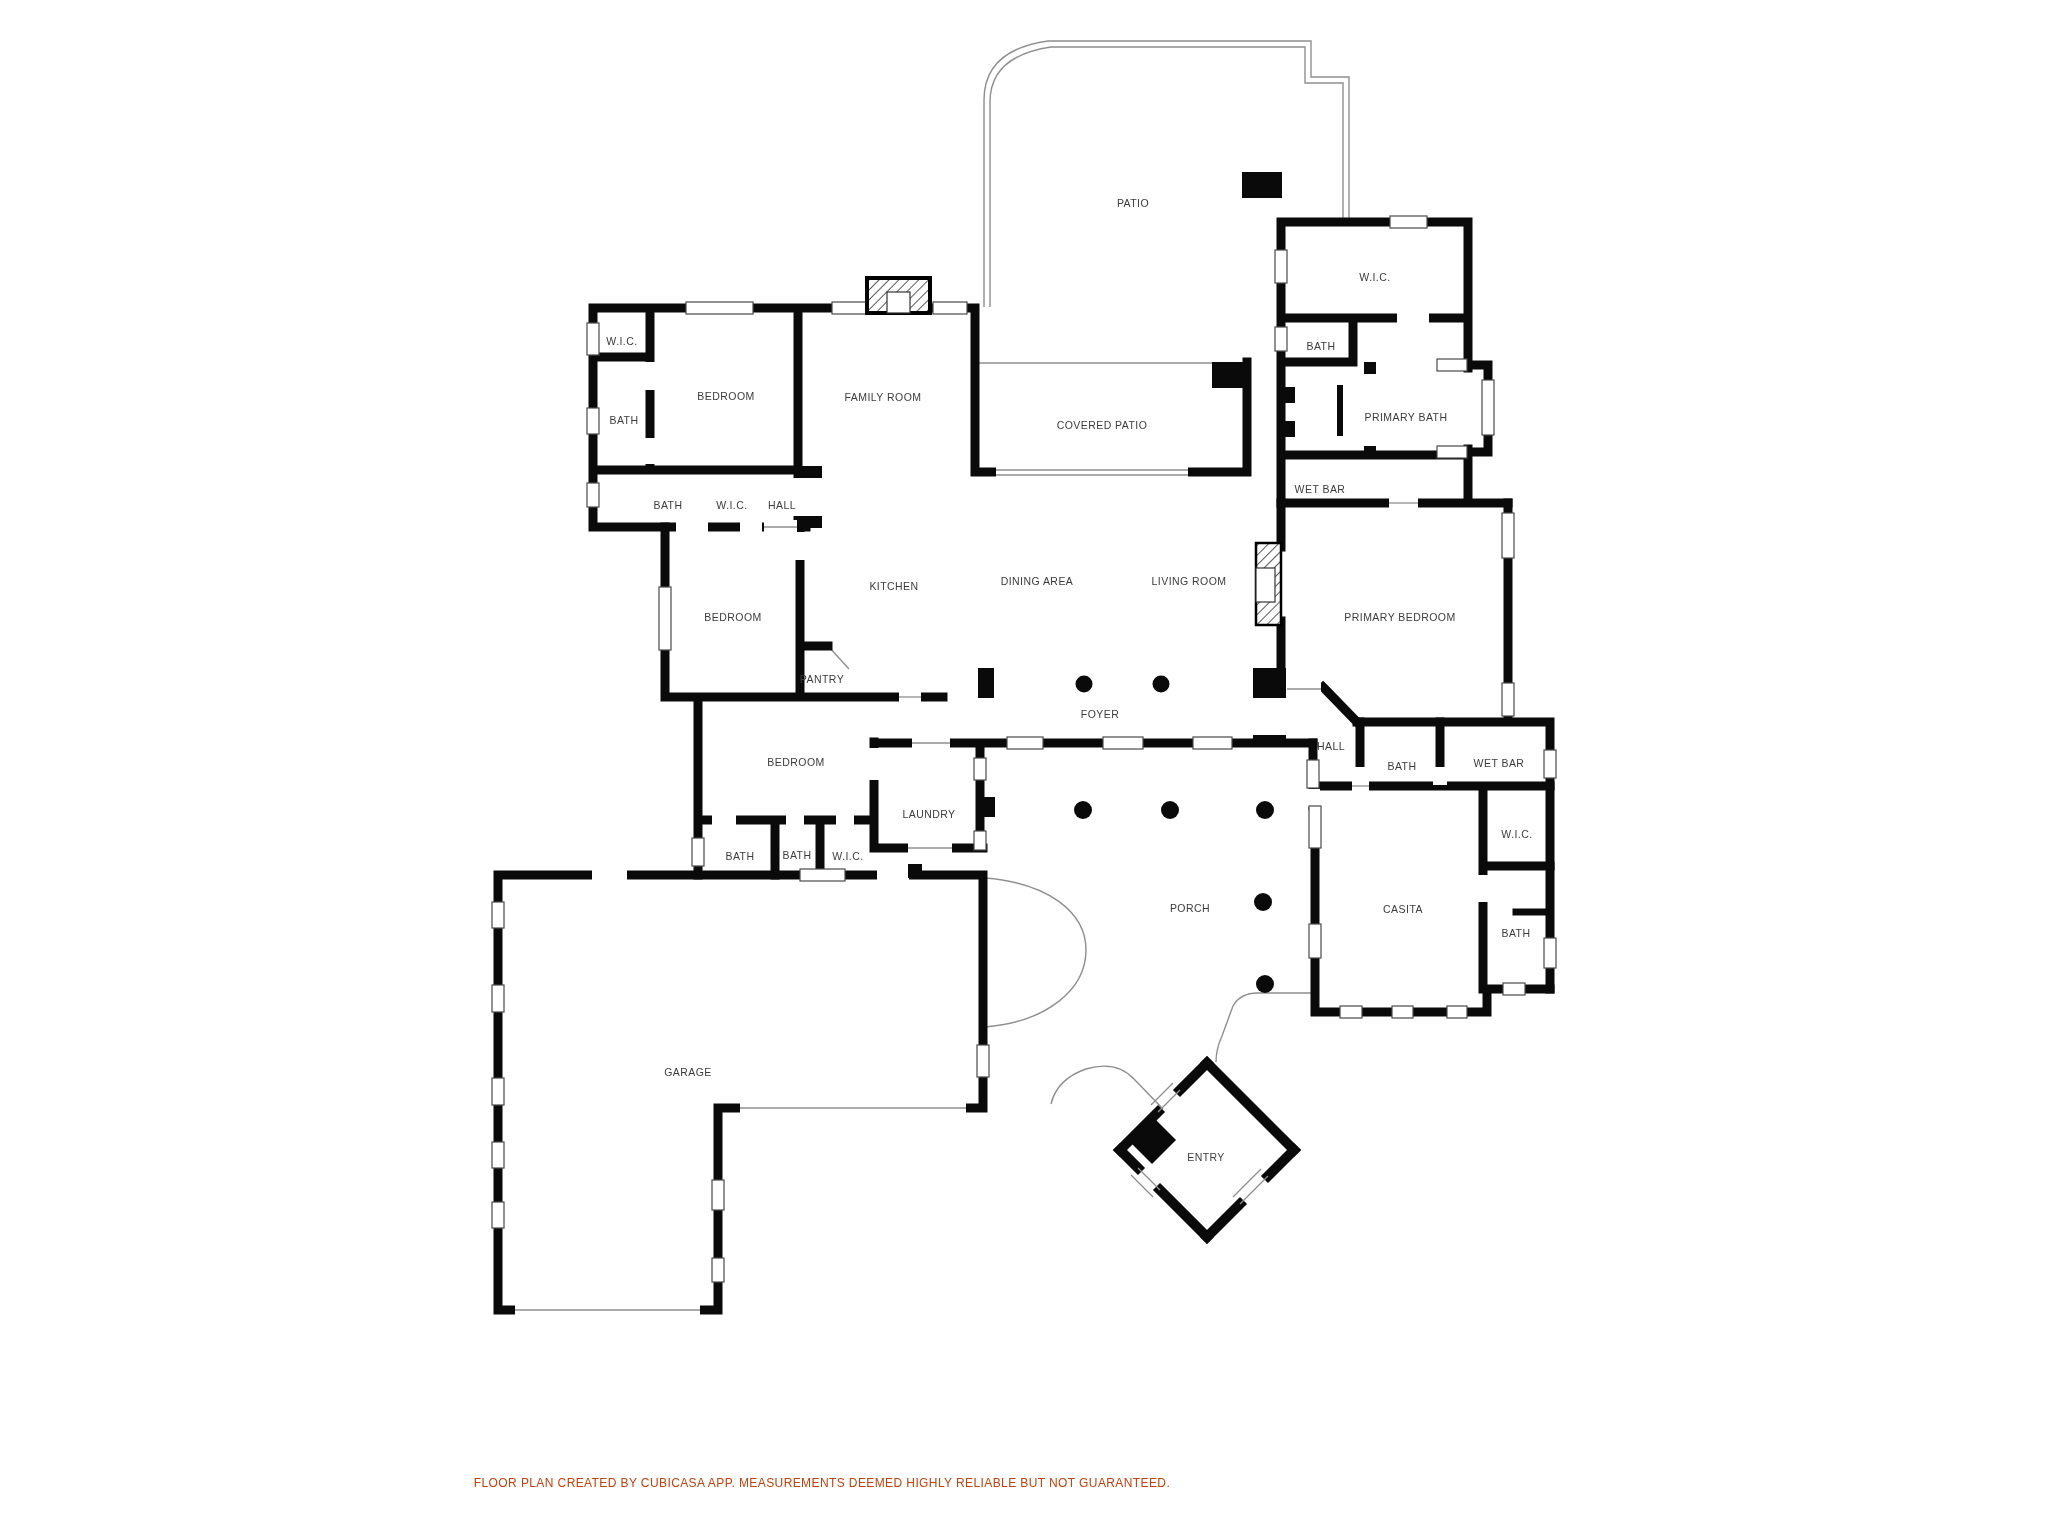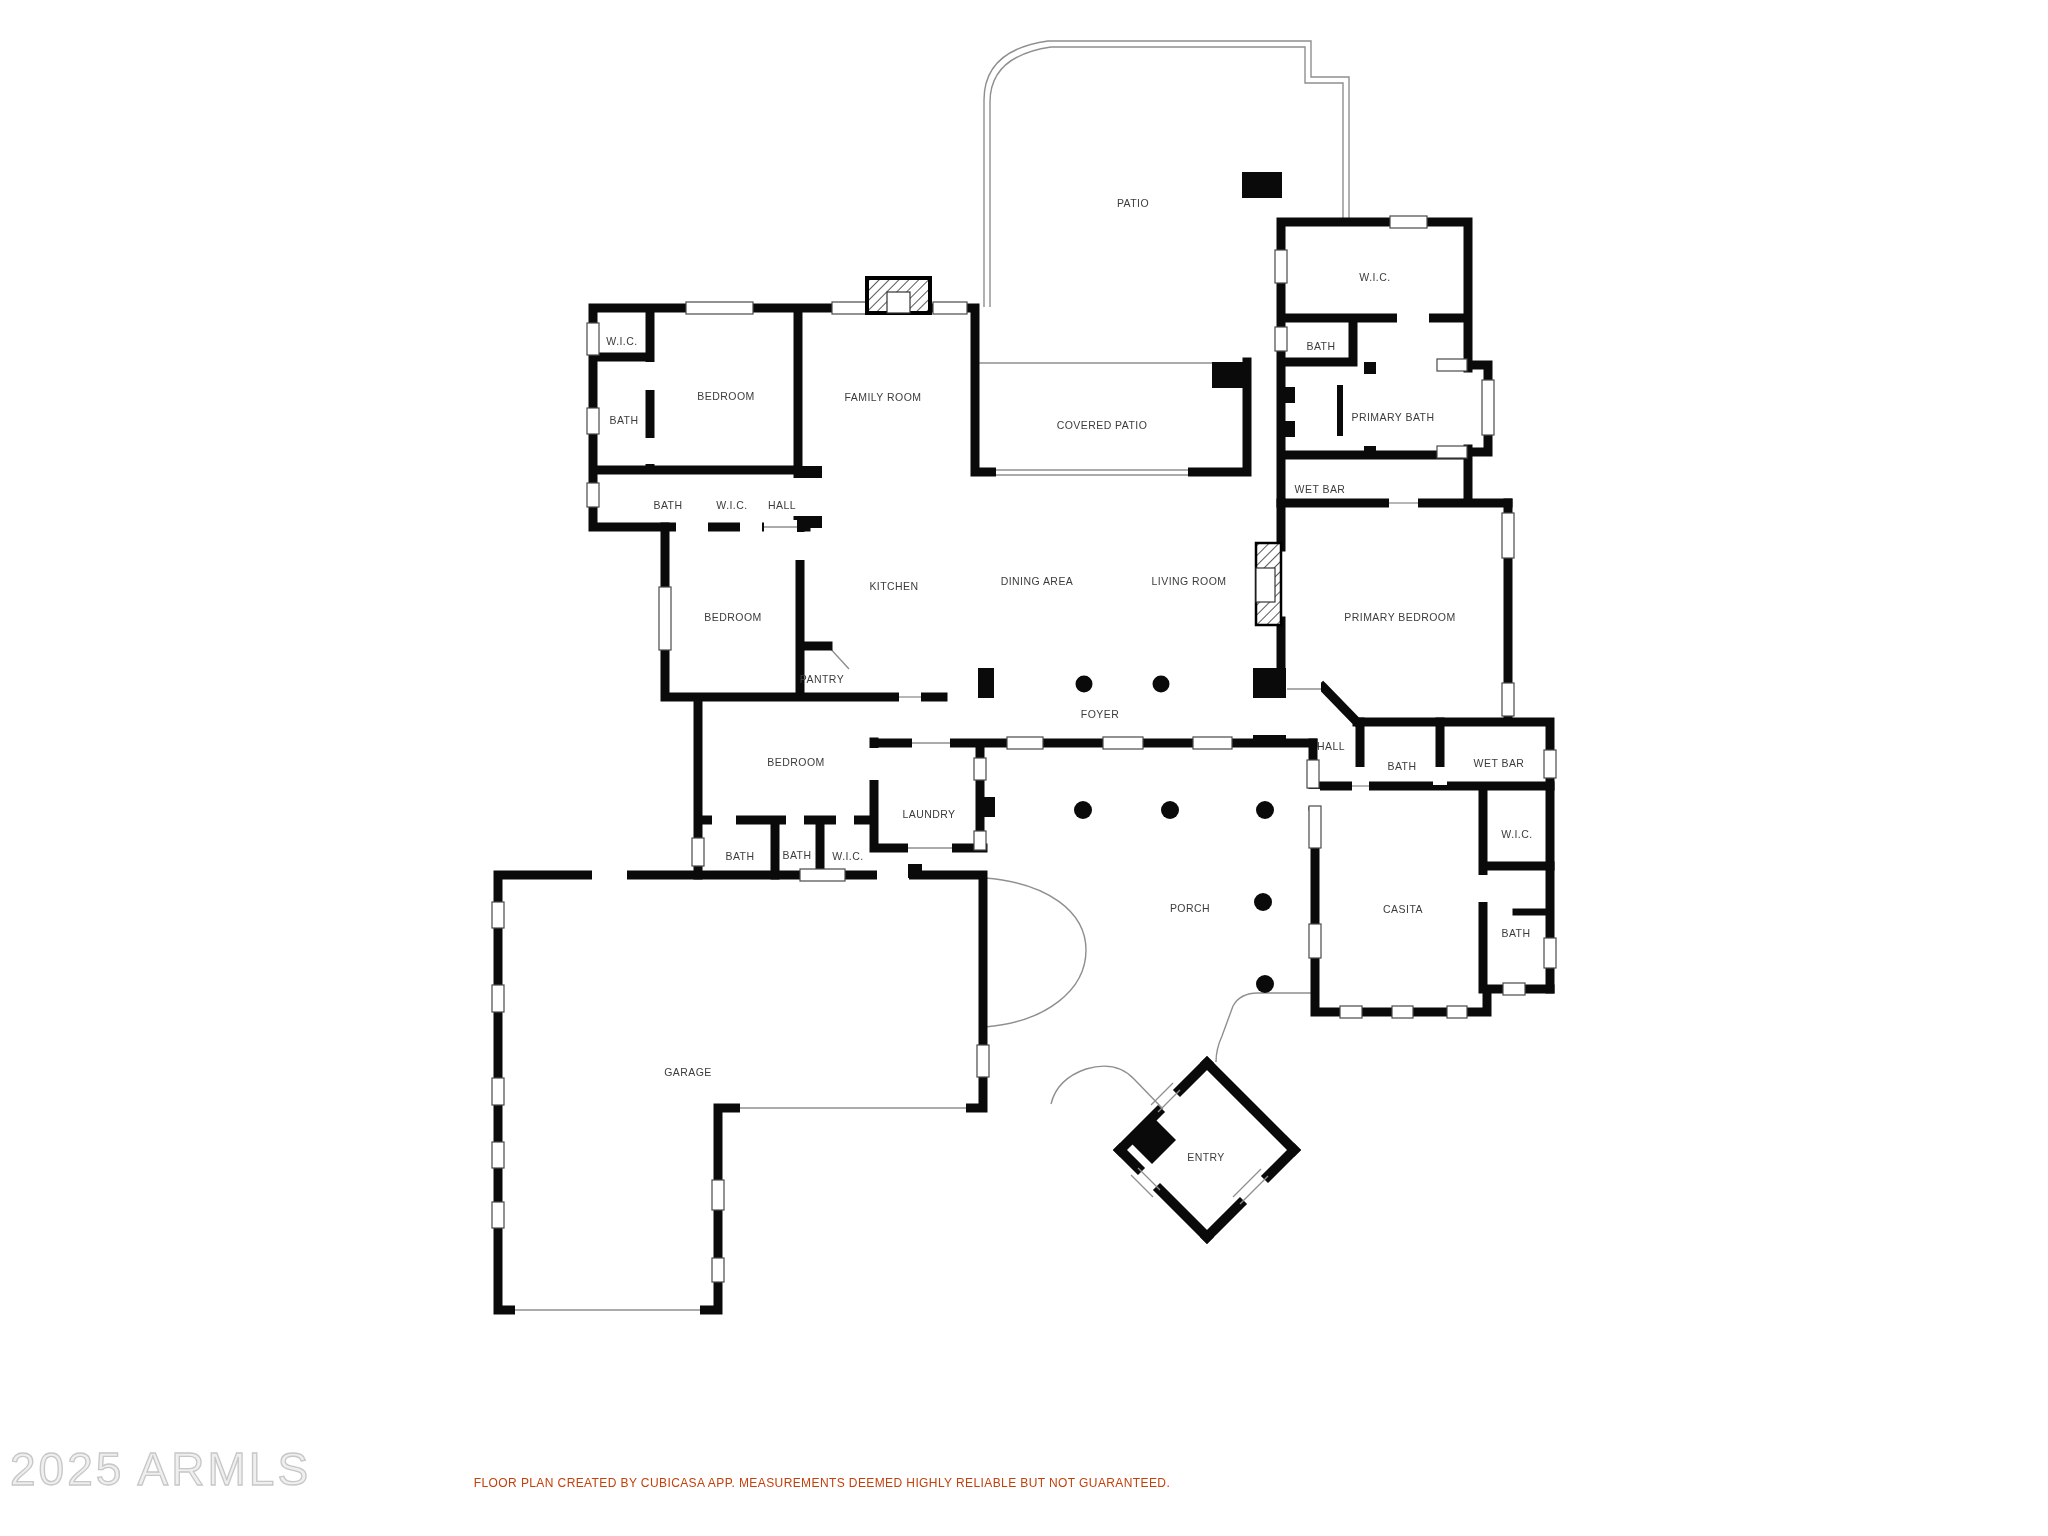--- a/index.html
+++ b/index.html
@@ -198,21 +198,21 @@
   </g>
   <g fill="#0a0a0a">
     <polygon points="1152,1116 1176,1140 1152,1164 1128,1140"></polygon>
   </g>
 </svg>
 
   <div class="labels-layer" id="labels-layer">
       <div class="room-label" style="left: 1133px; top: 203px;">PATIO</div>
       <div class="room-label" style="left: 1375px; top: 277px;">W.I.C.</div>
       <div class="room-label" style="left: 1321px; top: 346px;">BATH</div>
-      <div class="room-label" style="left: 1393px; top: 417px;">PRIMARY BATH</div>
+      <div class="room-label" style="left: 1393px; top: 417px; padding-left: 26px;">PRIMARY BATH</div>
       <div class="room-label" style="left: 1102px; top: 425px;">COVERED PATIO</div>
       <div class="room-label" style="left: 883px; top: 397px;">FAMILY ROOM</div>
       <div class="room-label" style="left: 726px; top: 396px;">BEDROOM</div>
       <div class="room-label" style="left: 622px; top: 341px;">W.I.C.</div>
       <div class="room-label" style="left: 624px; top: 420px;">BATH</div>
       <div class="room-label" style="left: 668px; top: 505px;">BATH</div>
       <div class="room-label" style="left: 732px; top: 505px;">W.I.C.</div>
       <div class="room-label" style="left: 782px; top: 505px;">HALL</div>
       <div class="room-label" style="left: 1320px; top: 489px;">WET BAR</div>
       <div class="room-label" style="left: 894px; top: 586px;">KITCHEN</div>
@@ -231,16 +231,15 @@
       <div class="room-label" style="left: 740px; top: 856px;">BATH</div>
       <div class="room-label" style="left: 797px; top: 855px;">BATH</div>
       <div class="room-label" style="left: 848px; top: 856px;">W.I.C.</div>
       <div class="room-label" style="left: 1152px; top: 908px; margin-left: 38px;">PORCH</div>
       <div class="room-label" style="left: 1403px; top: 909px;">CASITA</div>
       <div class="room-label" style="left: 1516px; top: 933px;">BATH</div>
       <div class="room-label" style="left: 688px; top: 1060px; margin-top: 12px;">GARAGE</div>
       <div class="room-label" style="left: 1206px; top: 1157px;">ENTRY</div>
     </div>
 
-  <div class="watermark">2025 ARMLS</div>
 
   <div class="disclaimer">FLOOR PLAN CREATED BY CUBICASA APP. MEASUREMENTS DEEMED HIGHLY RELIABLE BUT NOT GUARANTEED.</div>
 </div>
 
 </body></html>

